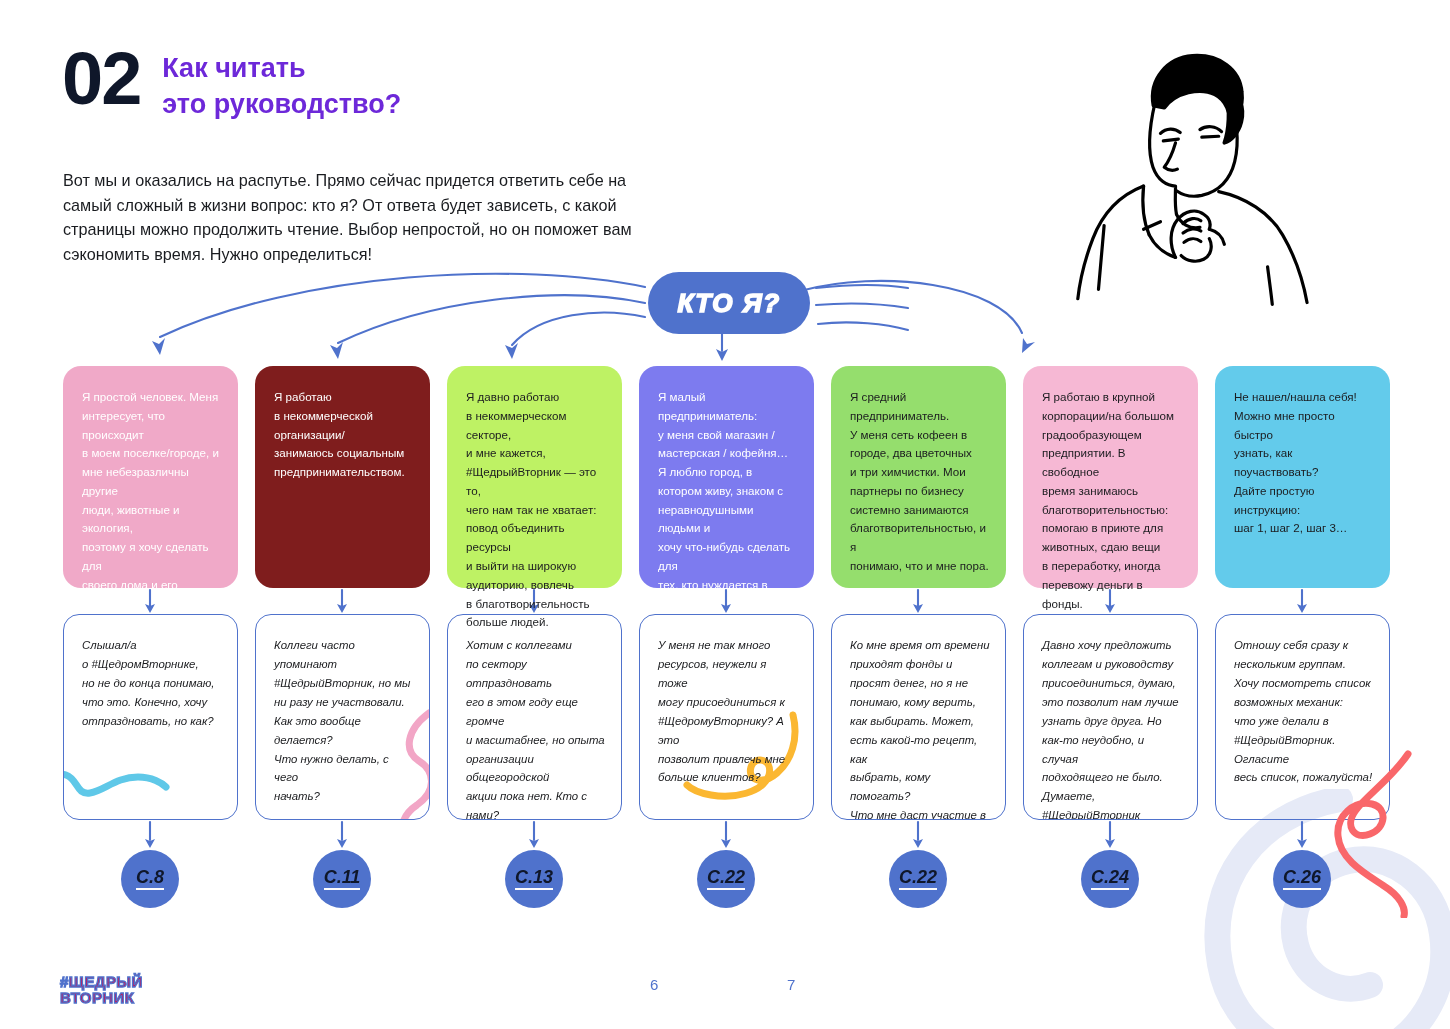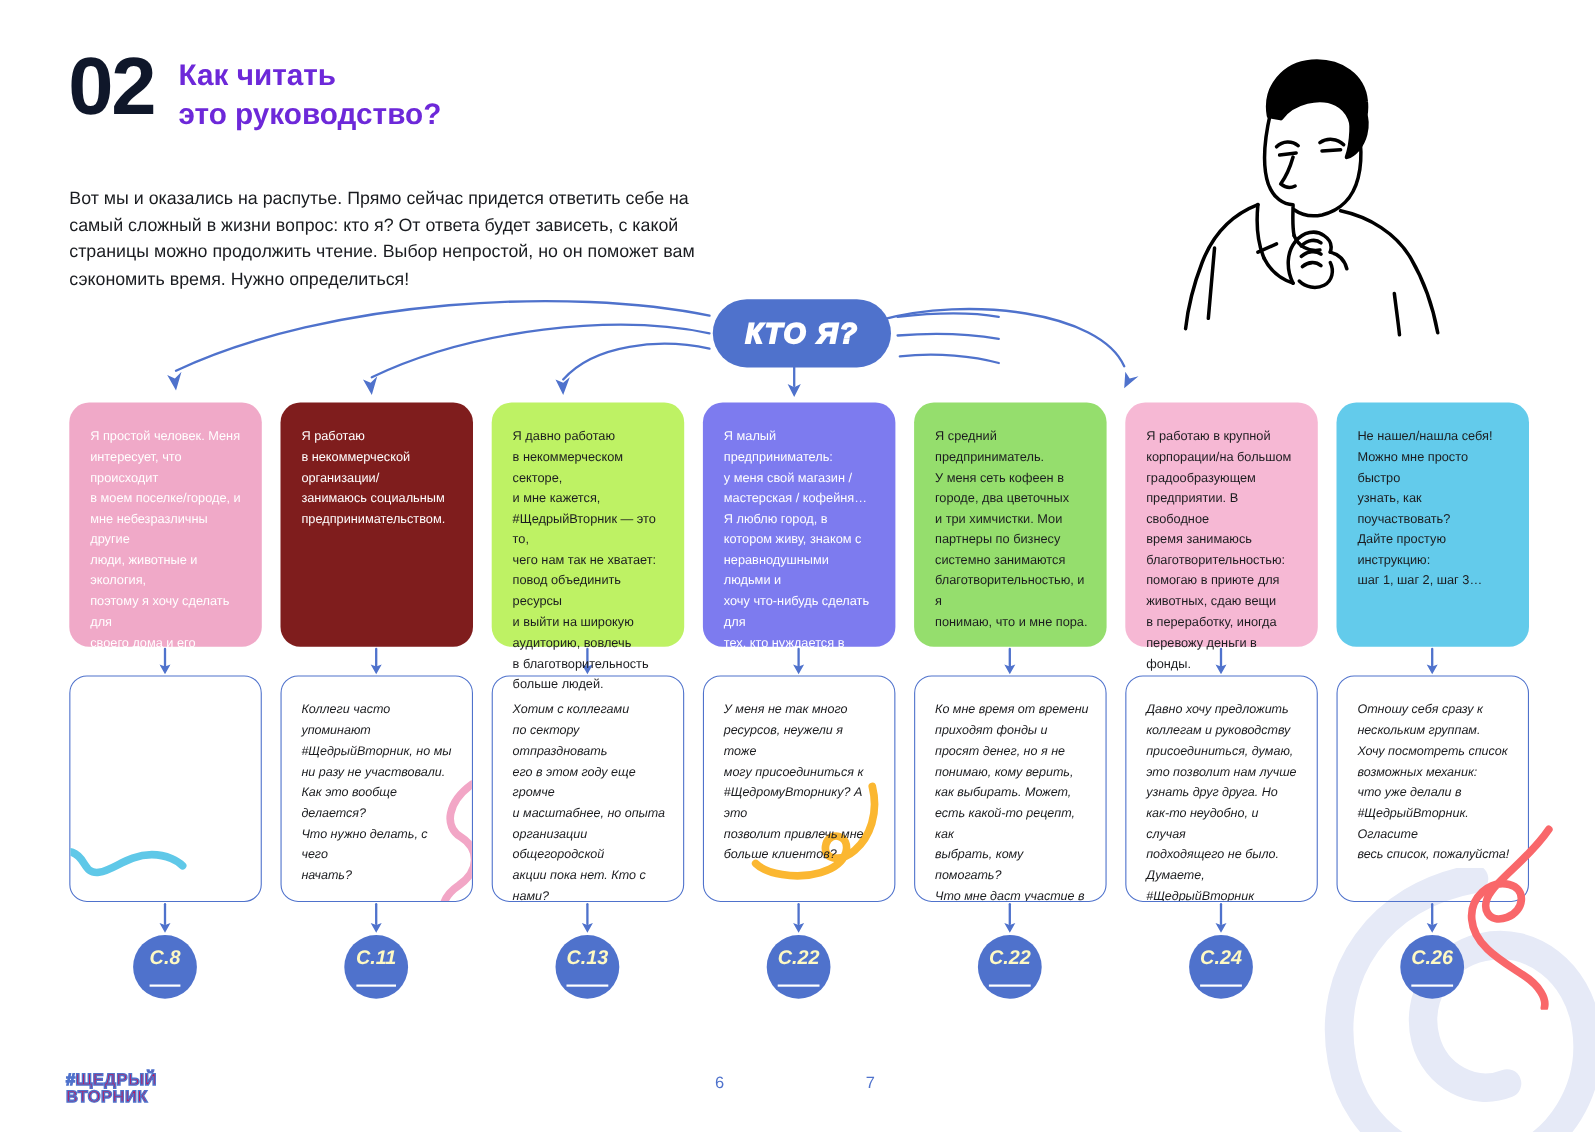--- a/index.html
+++ b/index.html
@@ -146,23 +146,23 @@
     background: #4f72cc;
     border-radius: 50%;
     display: flex;
     align-items: center;
     justify-content: center;
   }
   .circle-label {
     font-size: 18px;
     font-weight: 700;
     font-style: italic;
-    color: #fef9c3;
+    color: #0f172a;
     border-bottom: 2px solid #ffffff;
-    padding-bottom: 16px;
+    padding-bottom: 1px;
     line-height: 1.05;
   }
 
   
   .logo { position: absolute; left: 60px; bottom: 24px; z-index: 3; line-height: 1.02; }
   .logo-line {
     font-size: 15px;
     font-weight: 700;
     color: #be185d;
     -webkit-text-stroke: 1.3px #4f72cc;
@@ -356,20 +356,25 @@
       <path d="M1302 25 l -5 -9 l 5 2 l 5 -2 z"></path>
     </g>
   </svg>
 
   <div class="boxes">
 
     <div class="box" style="left:0">
       <svg class="doodle" style="left:-22px;bottom:8px;width:130px;height:64px" viewBox="0 0 130 64">
         <path d="M14 44 C 4 36, 12 24, 24 28 C 36 32, 34 48, 48 46 C 62 44, 74 30, 96 30 C 110 30, 120 36, 124 40" fill="none" stroke="#5fc8e8" stroke-width="7" stroke-linecap="round"></path>
       </svg>
+      <div class="box-text">Слышал/а
+о #ЩедромВторнике,
+но не до конца понимаю,
+что это. Конечно, хочу
+отпраздновать, но как?</div>
     </div>
 
     <div class="box" style="left:192px">
       <svg class="doodle" style="right:-34px;bottom:-58px;width:90px;height:170px" viewBox="0 0 90 170">
         <path d="M56 6 C 34 22, 30 44, 46 54 C 62 64, 64 84, 44 98 C 26 110, 24 130, 40 142 C 54 152, 58 162, 52 168" fill="none" stroke="#f2a6c6" stroke-width="7" stroke-linecap="round"></path>
       </svg>
       <div class="box-text">Коллеги часто упоминают
 #ЩедрыйВторник, но мы
 ни разу не участвовали.
 Как это вообще делается?

